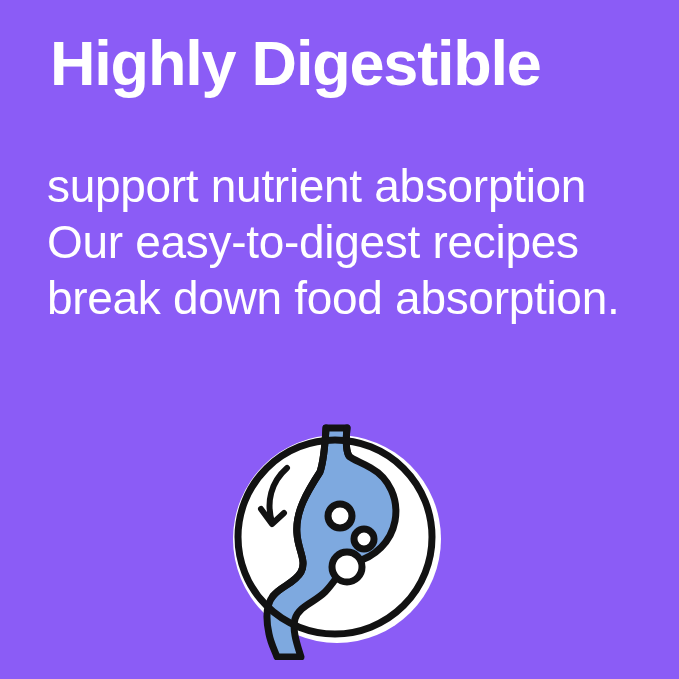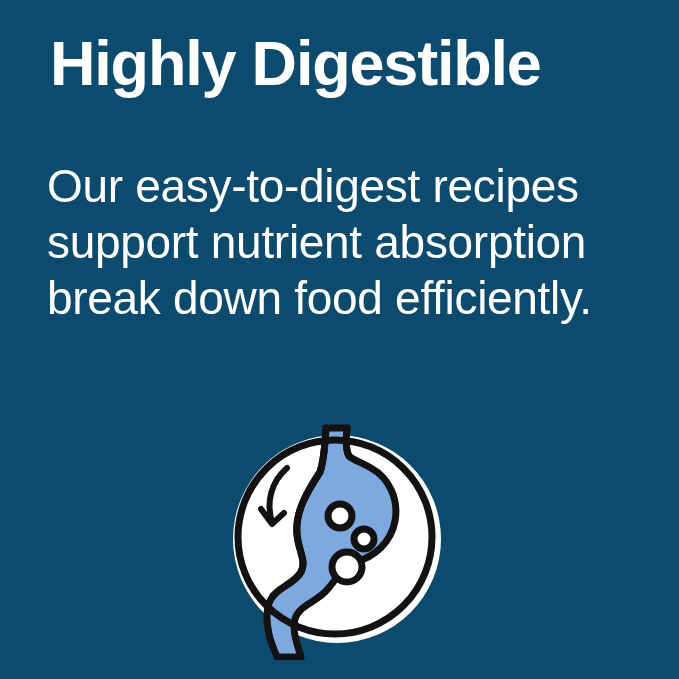--- a/index.html
+++ b/index.html
@@ -9,21 +9,21 @@
   body {
     width: 679px;
     height: 679px;
     overflow: hidden;
     font-family: "Liberation Sans", sans-serif;
   }
   #card {
     position: relative;
     width: 679px;
     height: 679px;
-    background: #0c4a6e;
+    background: #8b5cf6;
     box-sizing: border-box;
     overflow: hidden;
   }
   #headline {
     position: absolute;
     left: 50px;
     top: 29px;
     width: 600px;
     margin: 0;
     font-size: 63px;
@@ -61,23 +61,23 @@
   }
 </style>
 </head>
 <body>
 
 <div id="card">
 
   <h1 id="headline">Highly Digestible</h1>
 
   <div id="body-copy">
+    <div class="body-line">support nutrient absorption</div>
     <div class="body-line">Our easy-to-digest recipes</div>
-    <div class="body-line">support nutrient absorption</div>
-    <div class="body-line">break down food efficiently.</div>
+    <div class="body-line">break down food absorption.</div>
   </div>
 
   <div id="icon-wrap">
     <svg viewBox="0 0 230 240" xmlns="http://www.w3.org/2000/svg">
 
       <circle cx="112" cy="119" r="104" fill="#FFFFFF"></circle>
 
       <circle cx="110" cy="117" r="97" fill="#FFFFFF"></circle>
 
       <g fill="#7EA9DF" stroke="#121212" stroke-width="7" stroke-linejoin="round" stroke-linecap="round">

